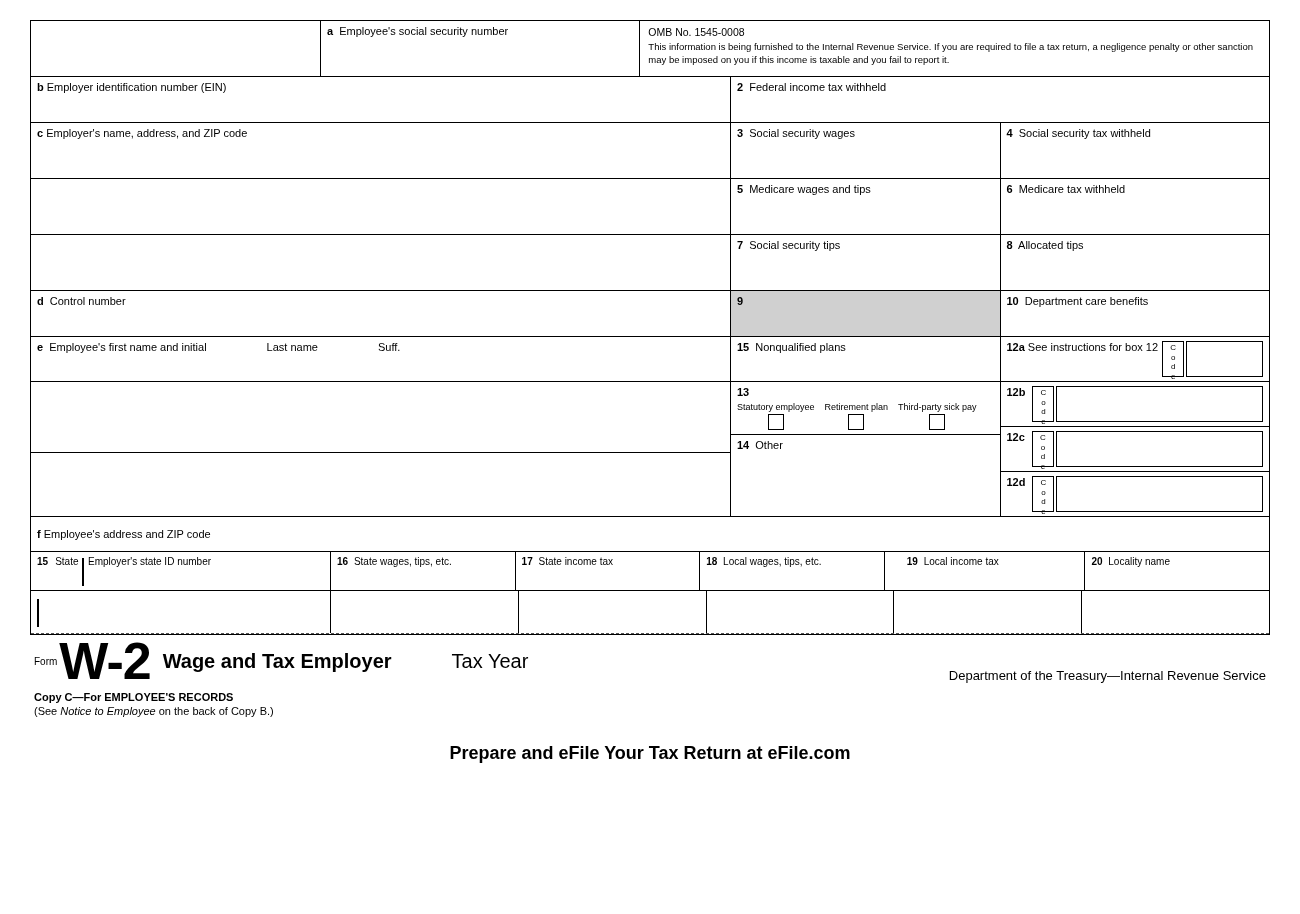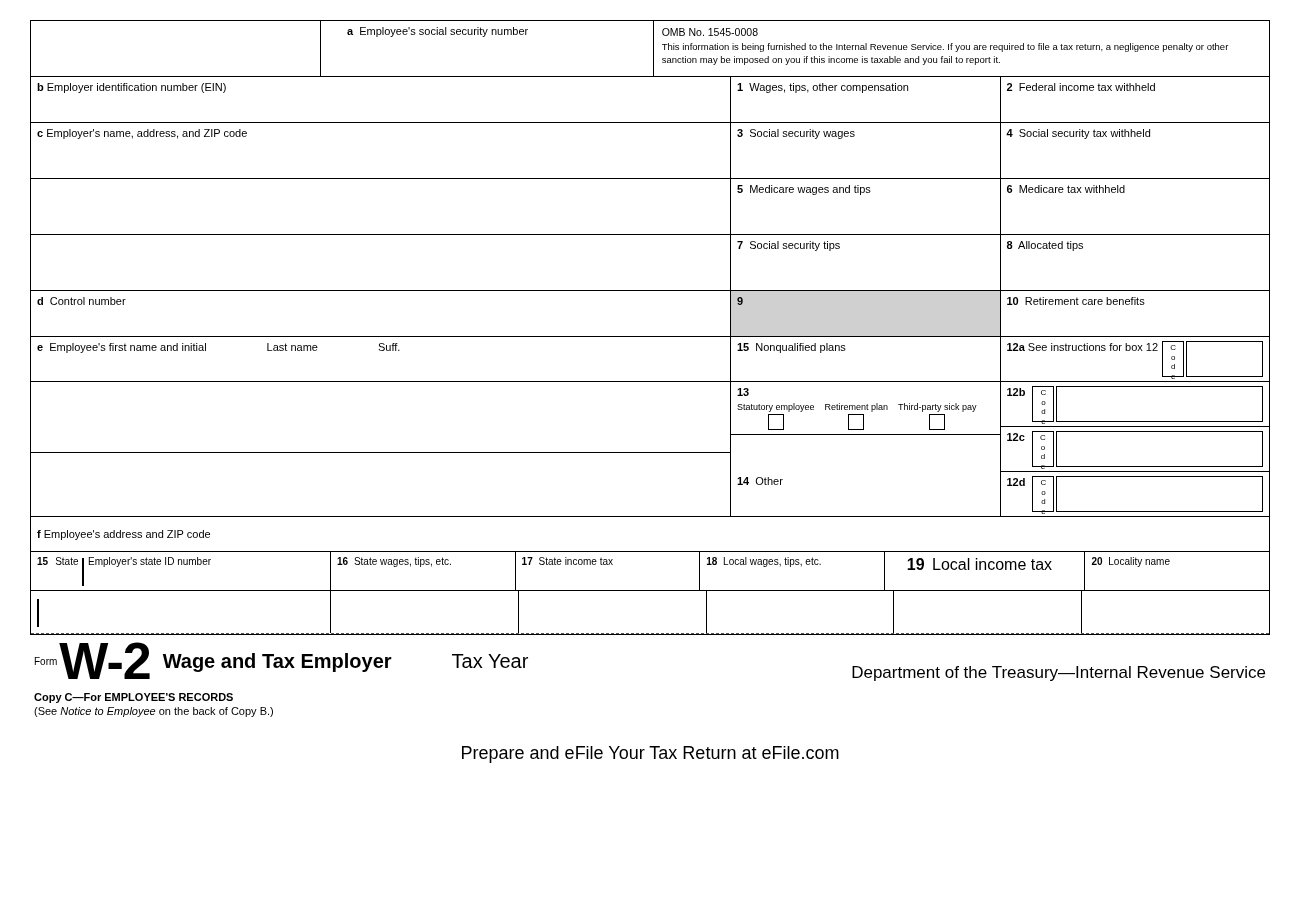--- a/index.html
+++ b/index.html
@@ -29,21 +29,20 @@
       border-right: 1.5px solid #000;
       padding: 4px 6px;
       display: flex;
       align-items: flex-start;
     }
     .cell-a-ssn {
       flex: 1;
       border-right: 1.5px solid #000;
       padding: 4px 6px;
       min-height: 55px;
-      margin-left: 20px;
     }
     .cell-ombnote {
       flex: 2;
       padding: 4px 8px;
       display: flex;
       flex-direction: column;
       justify-content: flex-start;
       font-size: 9.5px;
       line-height: 1.35;
     }
@@ -290,21 +289,21 @@
       border-right: 1.5px solid #000;
       padding: 4px 6px;
       min-height: 38px;
       font-size: 10px;
     }
     .cell-19 {
       flex: 1;
       border-right: 1.5px solid #000;
       padding: 4px 6px;
       min-height: 38px;
-      font-size: 16px;
+      font-size: 10px;
       margin-left: 16px;
     }
     .cell-20 {
       flex: 1;
       padding: 4px 6px;
       min-height: 38px;
       font-size: 10px;
     }
 
     
@@ -385,53 +384,52 @@
       font-size: 20px;
       font-weight: bold;
       margin-right: 60px;
     }
     .tax-year-text {
       font-size: 20px;
       font-weight: normal;
       margin-right: 120px;
     }
     .dept-treasury {
-      font-size: 17px;
+      font-size: 13px;
       margin-left: auto;
       align-self: flex-end;
       padding-bottom: 4px;
     }
     .copy-line {
       font-size: 11px;
       margin-bottom: 2px;
     }
     .copy-line strong { font-weight: bold; }
     .notice-line {
       font-size: 11px;
     }
     .efile-banner {
       text-align: center;
       font-size: 18px;
-      font-weight: normal;
+      font-weight: bold;
       margin-top: 18px;
       padding: 8px 0;
     }
     
     .left-big-block {
       width: 700px;
       border-right: 1.5px solid #000;
       display: flex;
       flex-direction: column;
     }
     .cell-13-14-left {
       flex: 1;
       border-right: 1.5px solid #000;
       display: flex;
       flex-direction: column;
-      gap: 36px;
     }
     .cell-13-inner {
       padding: 4px 6px;
       border-bottom: 1.5px solid #000;
     }
     .cell-14-inner {
       padding: 4px 6px;
       flex: 1;
     }
     .cell-12bcd {
@@ -469,24 +467,20 @@
       <span class="omb-number">OMB No. 1545-0008</span>
       <span>This information is being furnished to the Internal Revenue Service. If you are required to file a tax return, a negligence penalty or other sanction may be imposed on you if this income is taxable and you fail to report it.</span>
     </div>
   </div>
 
   <div class="row2">
     <div class="cell-b">
       <span class="field-letter">b</span>
       <span>Employer identification number (EIN)</span>
     </div>
-    <div class="cell-1">
-      <span class="field-number">1</span>
-      <span>Wages, tips, other compensation</span>
-    </div>
     <div class="cell-2">
       <span class="field-number">2</span>
       <span>Federal income tax withheld</span>
     </div>
   </div>
 
   <div class="row3">
     <div class="cell-c">
       <span class="field-letter">c</span>
       <span>Employer's name, address, and ZIP code</span>
@@ -528,21 +522,21 @@
   <div class="row6">
     <div class="cell-d">
       <span class="field-letter">d</span>
       <span>Control number</span>
     </div>
     <div class="cell-9">
       <span class="field-number">9</span>
     </div>
     <div class="cell-10">
       <span class="field-number">10</span>
-      <span>Retirement care benefits</span>
+      <span>Department care benefits</span>
     </div>
   </div>
 
   <div class="row7">
     <div class="cell-e">
       <span>
         <span class="field-letter">e</span>
         <span>Employee's first name and initial</span>
       </span>
       <span>Last name</span>

